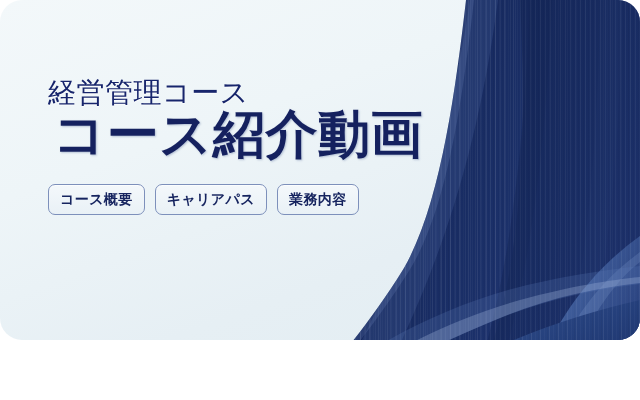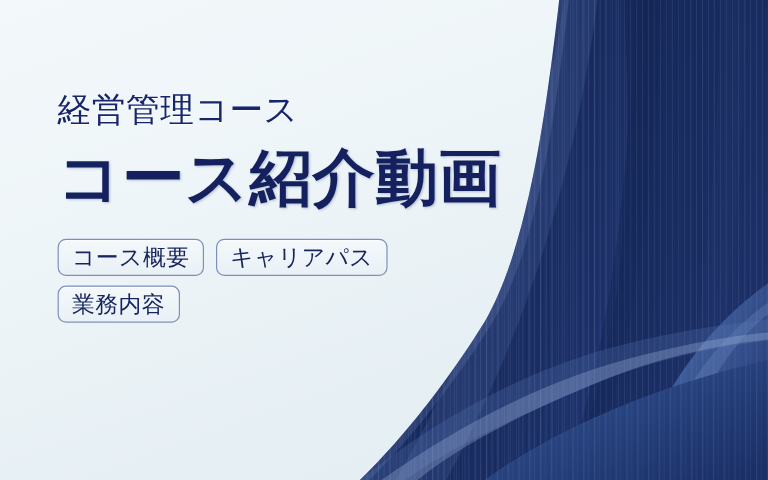--- a/index.html
+++ b/index.html
@@ -3,24 +3,25 @@
 <meta charset="utf-8">
 <style>
   html, body {
     margin: 0;
     padding: 0;
     background: #ffffff;
   }
   #banner {
     position: relative;
     width: 640px;
-    height: 400px;
+    height: 340px;
     overflow: hidden;
     font-family: "Liberation Serif", "DejaVu Serif", serif;
     background: linear-gradient(160deg, #f3f8fa 0%, #eef5f8 35%, #e6eff4 70%, #e2edf2 100%);
+    border-radius: 22px;
   }
 
   
   #artwork {
     position: absolute;
     inset: 0;
     width: 640px;
     height: 400px;
     pointer-events: none;
   }
@@ -36,28 +37,29 @@
   #subtitle {
     font-size: 28px;
     line-height: 1.05;
     letter-spacing: 0.5px;
     color: #17256c;
     font-weight: 400;
     white-space: nowrap;
     text-shadow: 0 1px 1px rgba(255,255,255,0.85);
   }
   #title {
-    margin-top: 16px;
+    margin-top: 1px;
     font-size: 52px;
     line-height: 1.04;
     letter-spacing: 0.5px;
     color: #15215f;
     font-weight: 700;
     white-space: nowrap;
     text-shadow: 1px 1px 2px rgba(110,130,170,0.45);
+    text-align: center;
   }
 
   
   #tags {
     margin-top: 22px;
     display: flex;
     flex-wrap: wrap;
     gap: 8px 10px;
     width: 360px;
   }
@@ -65,22 +67,22 @@
     box-sizing: border-box;
     height: 31px;
     padding: 0 11px;
     display: inline-flex;
     align-items: center;
     justify-content: center;
     border: 1.4px solid #7d90bb;
     border-radius: 7px;
     background: linear-gradient(180deg, #f4f8fb 0%, #e9f1f6 100%);
     color: #16245f;
-    font-size: 19px;
-    font-weight: 400;
+    font-size: 14px;
+    font-weight: 700;
     letter-spacing: 0.4px;
     white-space: nowrap;
     font-family: "Liberation Sans", "DejaVu Sans", sans-serif;
     box-shadow: 0 1px 1px rgba(255,255,255,0.7) inset;
   }
 </style>
 </head>
 <body>
 
 <div id="banner">

